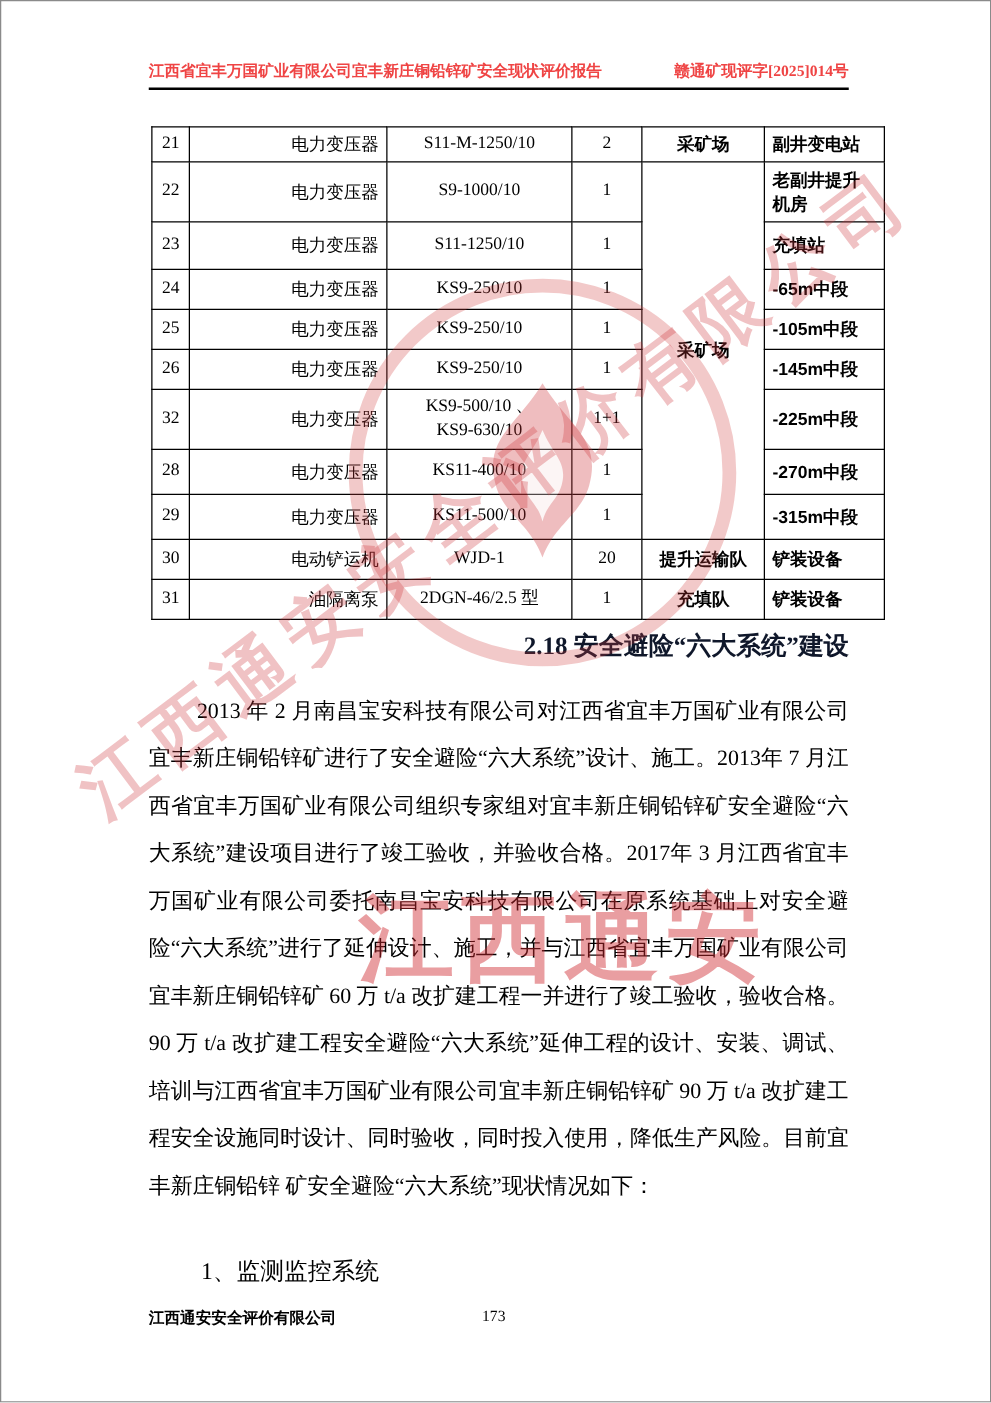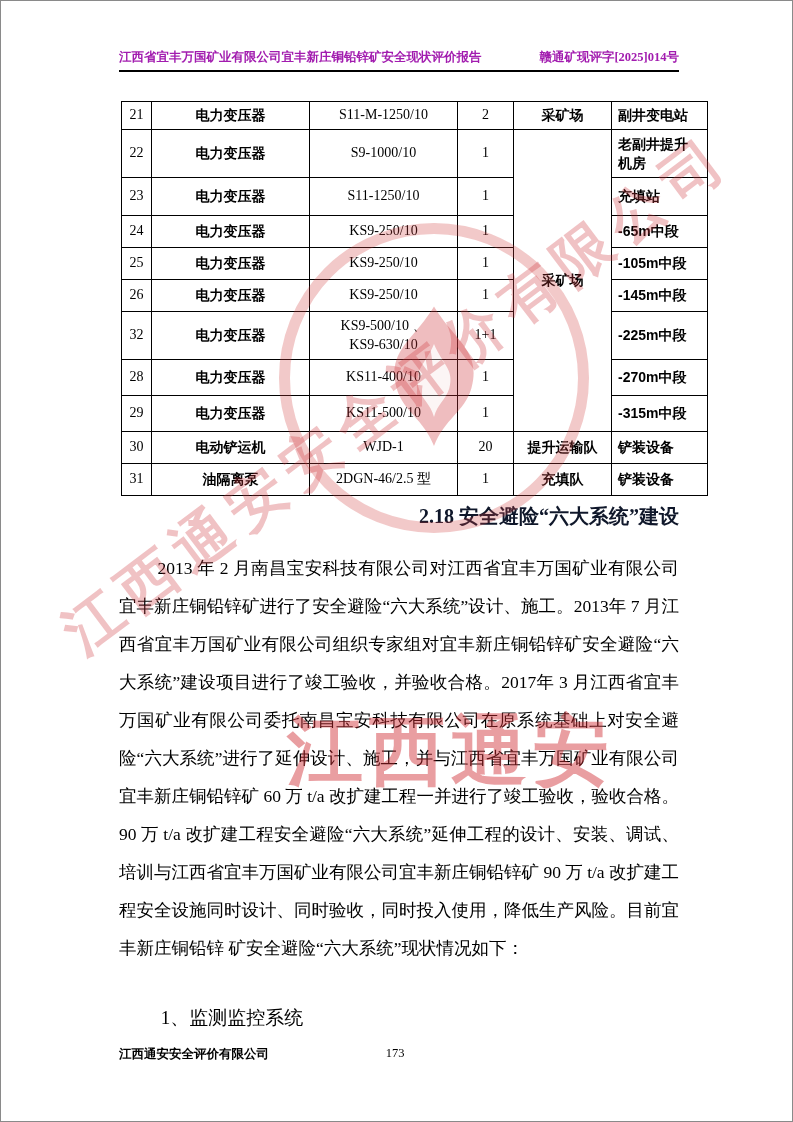--- a/index.html
+++ b/index.html
@@ -12,39 +12,39 @@
     background:#fff;
     border:1px solid #8a8a8a;
     overflow:hidden;
   }
   
   .header {
     position:absolute; top:48px; left:118px; width:560px;
     display:flex; justify-content:space-between; align-items:flex-end;
     border-bottom:2px solid #000;
     padding-bottom:4px;
-    font-size:12.5px; font-weight:bold; color:#a21caf;
+    font-size:12.5px; font-weight:bold; color:#ef4444;
   }
   .header .h-right { font-weight:bold; }
   
   table.equip {
     position:absolute; top:100px; left:120px;
     border-collapse:collapse;
     width:586px;
     table-layout:fixed;
     font-size:14px; color:#000;
   }
   table.equip td {
     border:1.5px solid #000;
     padding:2px 6px;
     vertical-align:middle;
     line-height:1.35;
   }
   td.c-no    { width:30px;  text-align:center; padding:2px 2px; }
-  td.c-name  { width:158px; text-align:center; font-weight:bold; font-family:"Liberation Sans","DejaVu Sans",sans-serif;margin-top:39px; }
+  td.c-name  { width:158px; text-align:right; font-weight:normal; font-family:"Liberation Sans","DejaVu Sans",sans-serif;margin-top:39px; }
   td.c-model { width:148px; text-align:center; white-space:pre-line; }
   td.c-qty   { width:56px;  text-align:center; }
   td.c-loc   { width:98px;  text-align:center; font-weight:bold; font-family:"Liberation Sans","DejaVu Sans",sans-serif; }
   td.c-note  { width:96px;  text-align:left; font-weight:bold; font-family:"Liberation Sans","DejaVu Sans",sans-serif; }
   
   .section-heading {
     position:absolute; top:502px; left:118px; width:560px;
     font-size:20px; font-weight:bold; color:#0f172a;
     font-family:"Liberation Serif","DejaVu Serif",serif;
     text-align:right;

